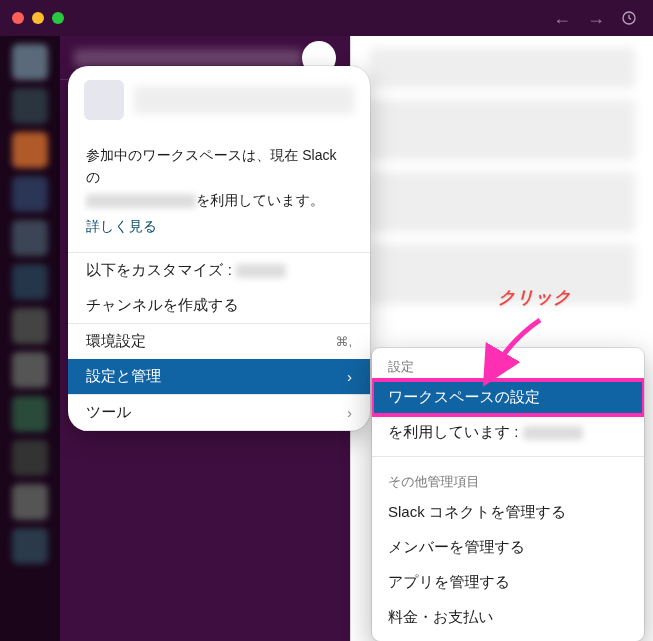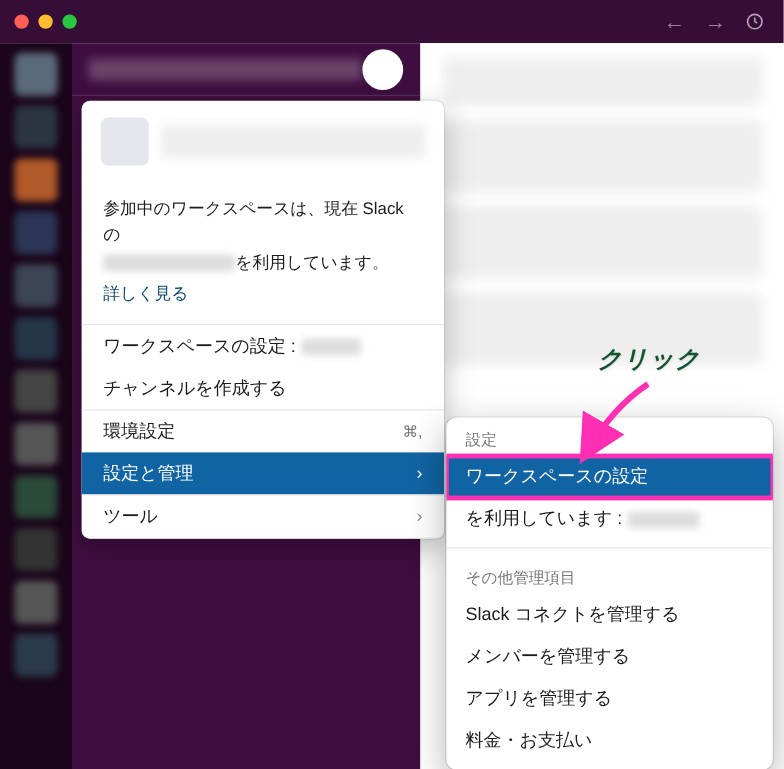--- a/index.html
+++ b/index.html
@@ -35,22 +35,22 @@
   .blur-lines div { height:14px; background:rgba(255,255,255,0.18); filter:blur(4px); border-radius:3px;}
 
   
   .main { position:absolute; left:350px; top:36px; right:0; bottom:0; background:#fff; border-left:1px solid #ddd;}
   .main .msg-blur { margin:12px 18px; height:60px; background:#eee; filter:blur(5px); border-radius:4px; }
   .main .msg-blur.small { height:40px; }
   .main .footer-line { position:absolute; bottom:12px; left:30px; right:10px; font-size:14px; color:#222;}
 
   
   .menu {
-    position:absolute; left:68px; top:84px; width:302px;
-    background:#fff; border-radius:7px;
+    position:absolute; left:68px; top:66px; width:302px;
+    background:#fff; border-radius:20px;
     box-shadow:0 8px 24px rgba(0,0,0,0.25), 0 0 0 1px rgba(0,0,0,0.08);
     overflow:hidden;
     z-index:10;
   }
   .menu .ws-head { display:flex; align-items:center; gap:10px; padding:14px 16px;}
   .menu .ws-head .ico { width:40px; height:40px; border-radius:6px; background:#e6e6ee;}
   .menu .ws-head .txt { flex:1; height:28px; background:#eee; filter:blur(4px); border-radius:3px;}
   .menu .section { padding:10px 18px 14px; font-size:14px; line-height:1.6; }
   .menu .section .blur-inline { display:inline-block; width:110px; height:14px; background:#ddd; filter:blur(3px); vertical-align:middle; border-radius:3px;}
   .menu .link { color:#0c4a6e; margin-top:4px; display:inline-block;}
@@ -76,22 +76,22 @@
   .submenu .label { padding:10px 16px 4px; font-size:13px; color:#777;}
   .submenu .sitem { padding:8px 16px; font-size:15px; color:#1d1c1d; }
   .submenu .sitem.highlight { background:#1164A3; color:#fff; }
   .submenu .sitem.highlight.boxed { outline:4px solid #ff2fb3; outline-offset:-2px; }
   .submenu hr { border:none; border-top:1px solid #e6e6e6; margin:6px 0;}
   .submenu .sitem .small-blur { display:inline-block; width:60px; height:14px; background:#ddd; filter:blur(3px); vertical-align:middle; border-radius:3px;}
 
   
   .annotation {
     position:absolute; left:498px; top:286px;
-    font-size:20px; font-weight:700; font-style:italic;
-    color:#14532d; z-index:20;
+    font-size:17px; font-weight:700; font-style:italic;
+    color:#ef4444; z-index:20;
     text-shadow:0 1px 2px rgba(0,0,0,0.15);
     letter-spacing:1px;
   }
   .arrow {
     position:absolute; left:470px; top:310px; z-index:19;
     pointer-events:none;
   }
 </style>
 </head>
 <body>
@@ -158,21 +158,21 @@
     <div class="ico"></div>
     <div class="txt"></div>
   </div>
   <div class="section">
     <span>参加中のワークスペースは、現在 Slack の</span><br>
     <span class="blur-inline"></span><span>を利用しています。</span><br>
     <a class="link">詳しく見る</a>
   </div>
   <hr>
   <div class="item">
-    <span><span>ワークスペースの設定 :</span> <span class="small-blur"></span></span>
+    <span><span>以下をカスタマイズ :</span> <span class="small-blur"></span></span>
   </div>
   <div class="item">
     <span>チャンネルを作成する</span>
   </div>
   <hr>
   <div class="item">
     <span>環境設定</span>
     <span class="shortcut">⌘,</span>
   </div>
   <div class="item highlight">

